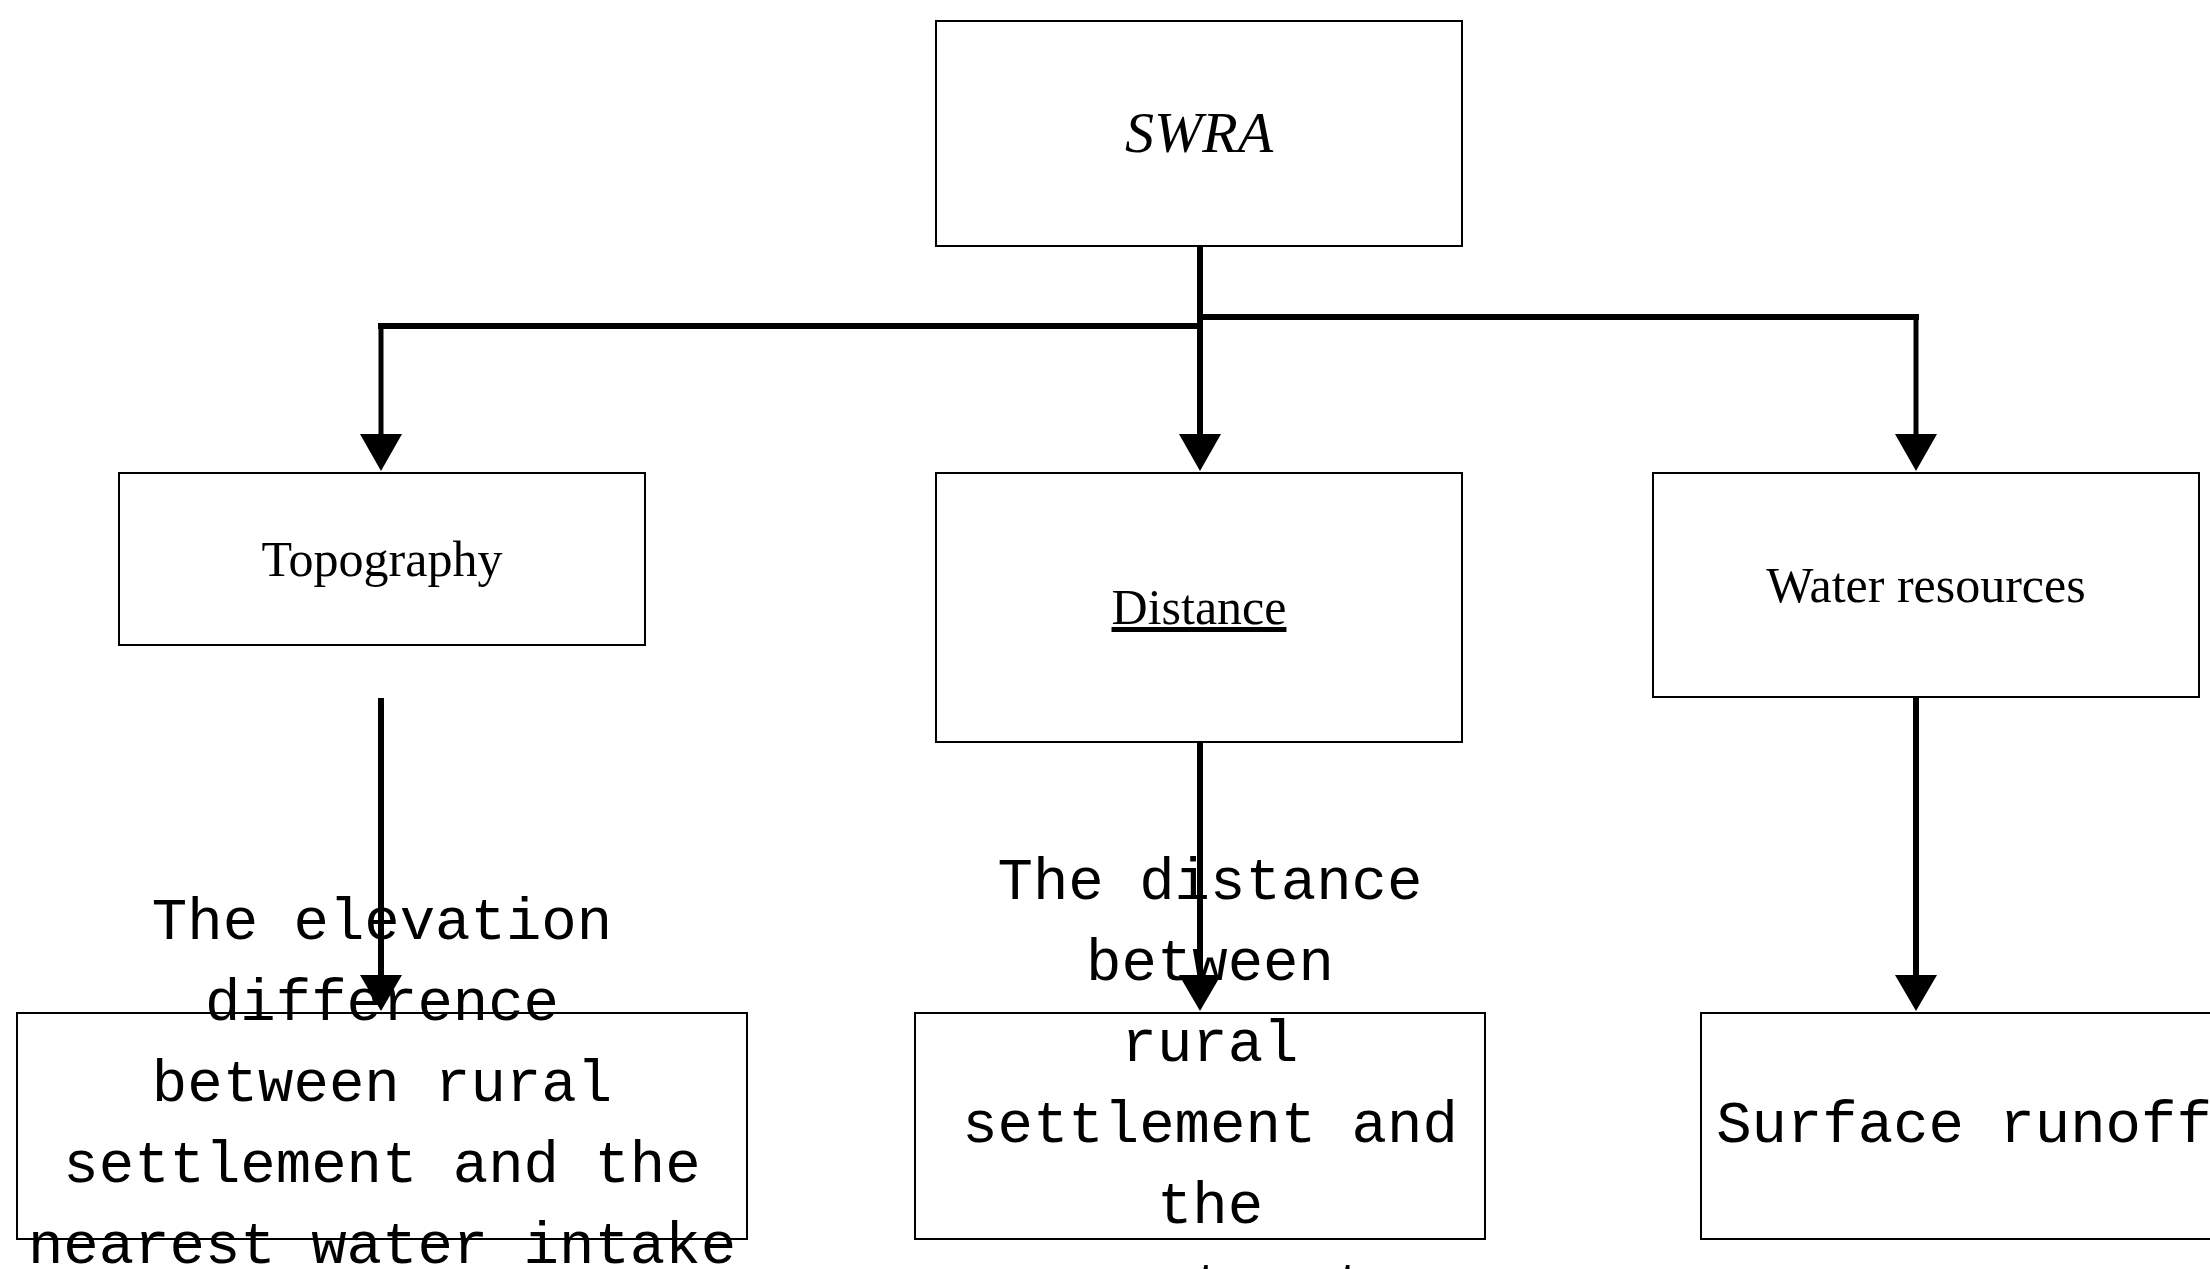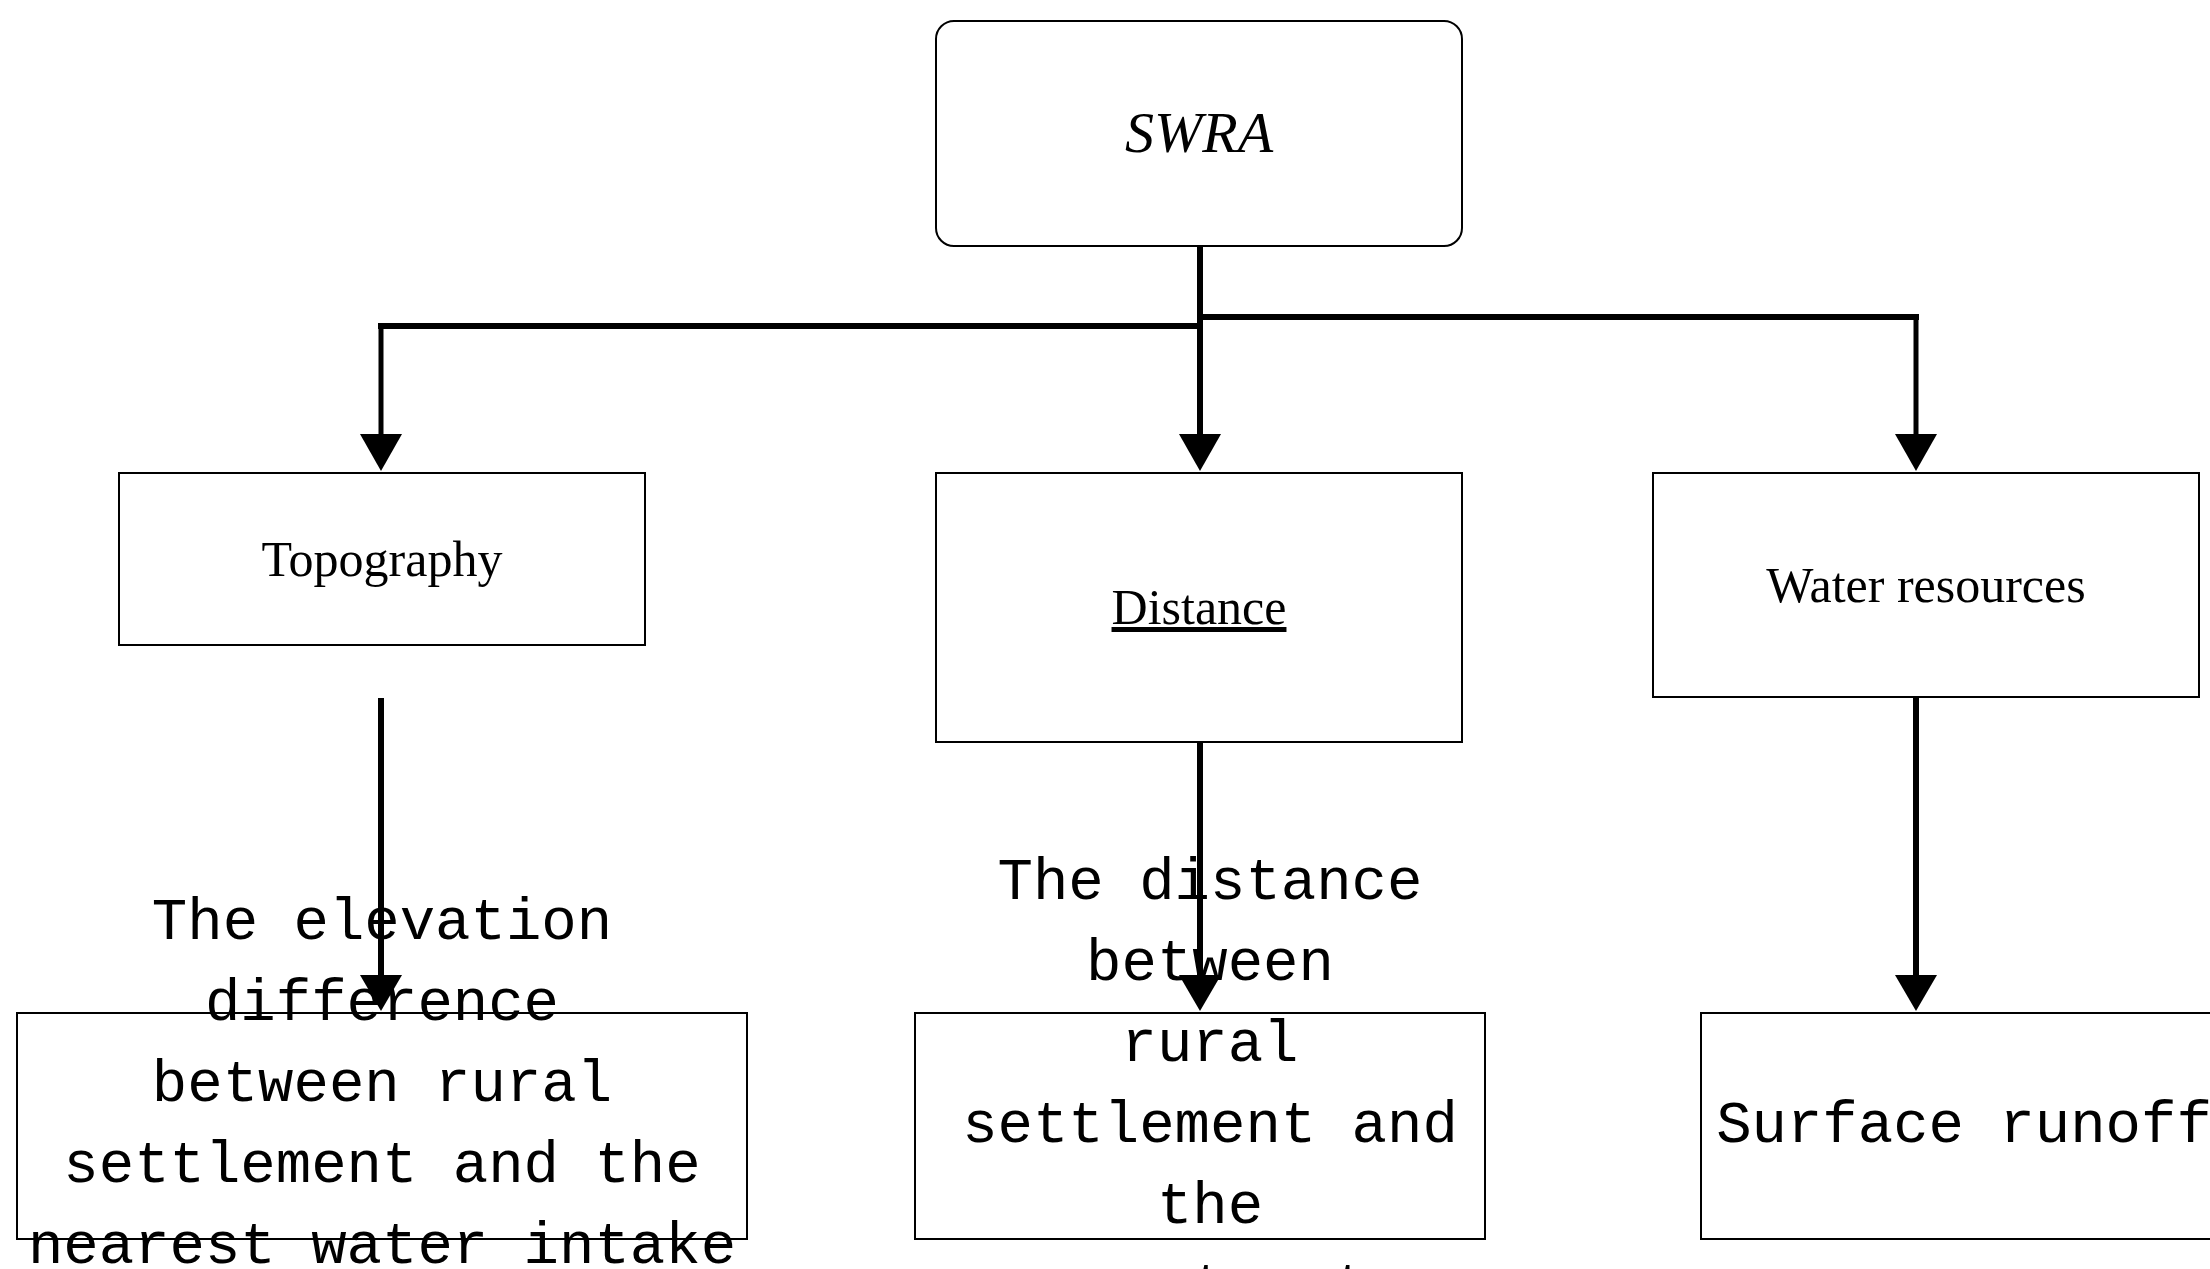--- a/index.html
+++ b/index.html
@@ -48,21 +48,21 @@
   .root-label {
     font-size: 58px;
     font-style: italic;
   }
   .indicator-label {
     font-size: 59px;
     line-height: 81px;
     font-family: Liberation Mono, monospace;
   }
   
-  #node-swra              { left: 935px;  top: 20px;   width: 528px; height: 227px; border-radius: 19px; }
+  #node-swra              { left: 935px;  top: 20px;   width: 528px; height: 227px; }
   #node-topography        { left: 118px;  top: 472px;  width: 528px; height: 174px; }
   #node-distance          { left: 935px;  top: 472px;  width: 528px; height: 271px; text-decoration: underline; }
   #node-water-resources   { left: 1652px; top: 472px;  width: 548px; height: 226px; }
   #node-elevation-diff    { left: 16px;   top: 1012px; width: 732px; height: 228px; }
   #node-distance-detail   { left: 914px;  top: 1012px; width: 572px; height: 228px; padding-left: 20px; }
   #node-surface-runoff    { left: 1700px; top: 1012px; width: 528px; height: 228px; }
 </style>
 </head>
 <body>
 

